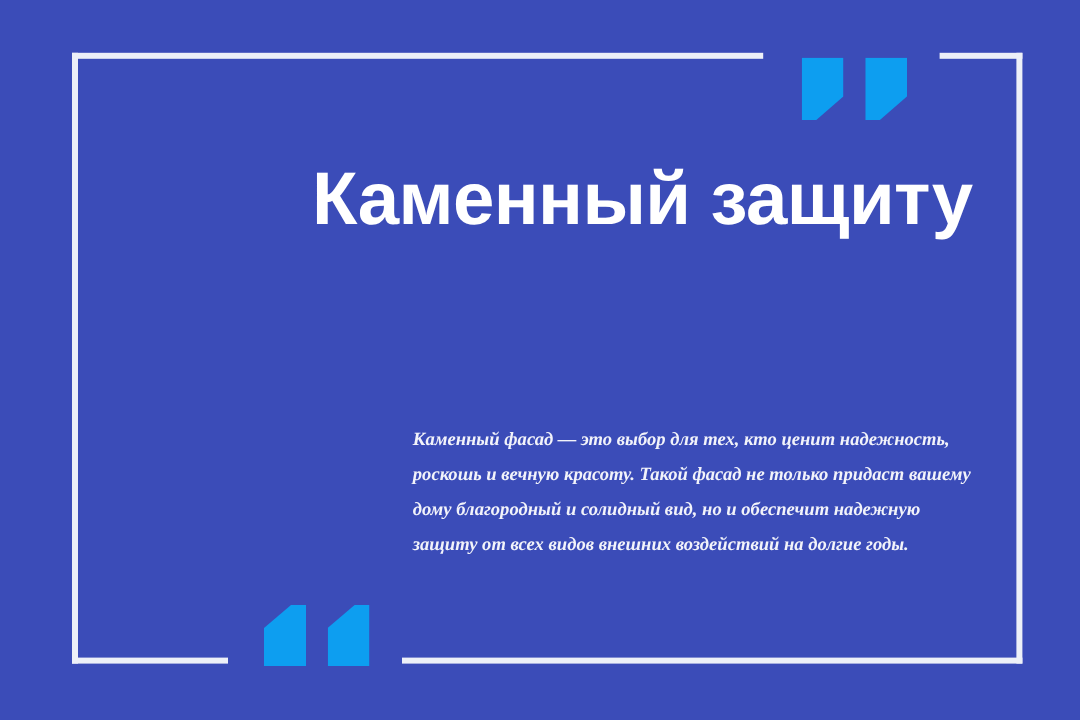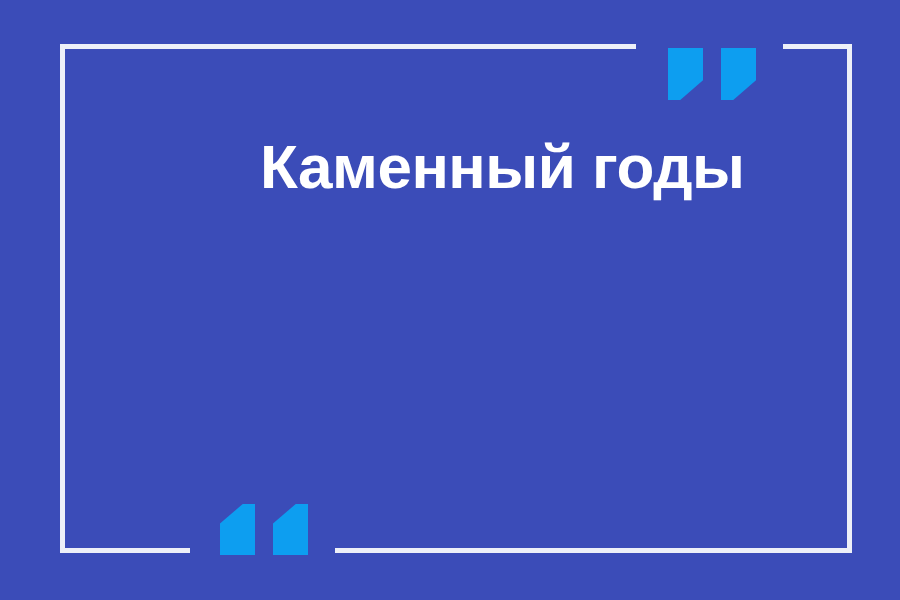--- a/index.html
+++ b/index.html
@@ -113,16 +113,17 @@
   <div class="quote-group quote-top-right">
     <span class="quote-mark"></span>
     <span class="quote-mark"></span>
   </div>
 
   <div class="quote-group quote-bottom-left">
     <span class="quote-mark"></span>
     <span class="quote-mark"></span>
   </div>
 
-  <h1 id="headline">Каменный годы</h1>
+  <h1 id="headline">Каменный защиту</h1>
 
+  <p id="body-copy">Каменный фасад — это выбор для тех, кто ценит надежность, роскошь и вечную красоту. Такой фасад не только придаст вашему дому благородный и солидный вид, но и обеспечит надежную защиту от всех видов внешних воздействий на долгие годы.</p>
 
 </div>
 
 </body></html>

